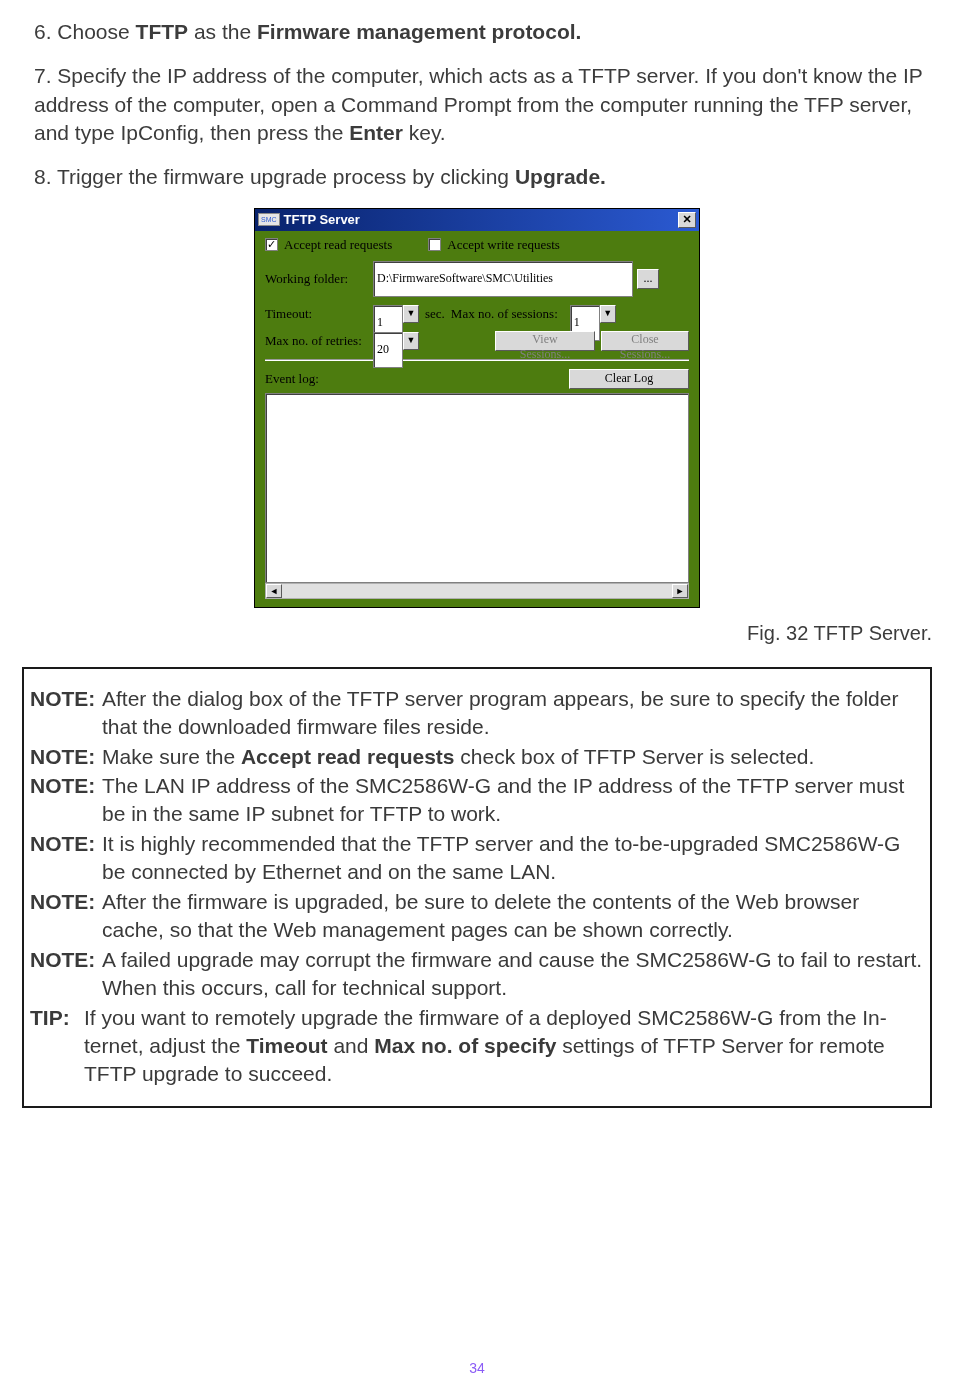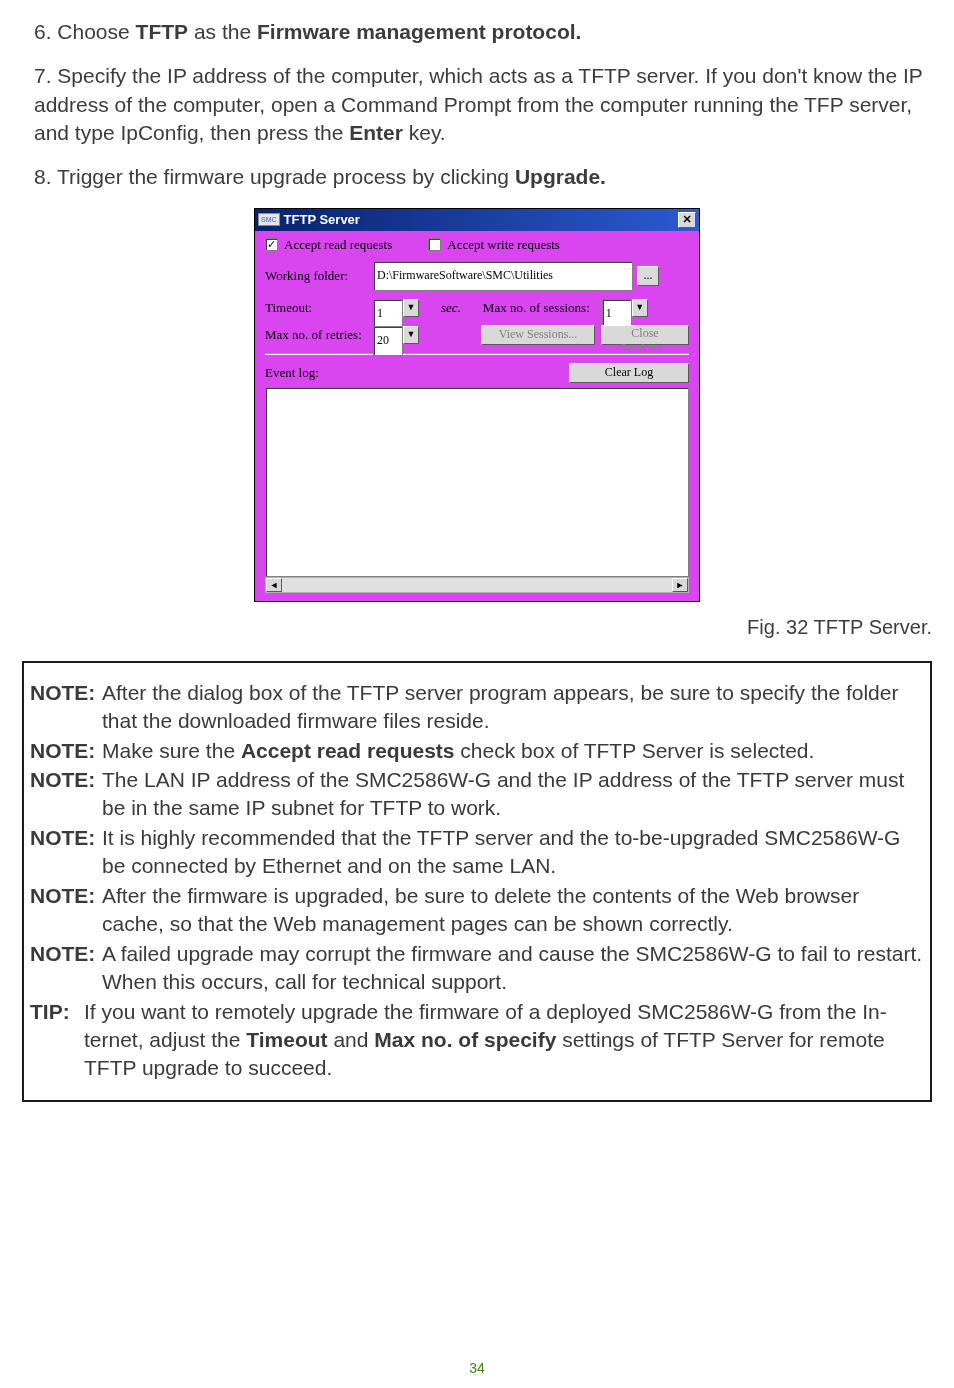--- a/index.html
+++ b/index.html
@@ -21,21 +21,21 @@
   }
   .body-text b, .notes b { font-weight: 700; }
 
   
   .dialog-wrap {
     margin: 10px auto 6px auto;
     width: 446px;
   }
   .dialog {
     border: 1px solid #000;
-    background: #d946ef;
+    background: #4d7c0f;
   }
   .titlebar {
     display: flex;
     align-items: center;
     background: linear-gradient(to right, #08226c, #2b5ad2);
     height: 22px;
     padding: 0 3px;
   }
   .titlebar-badge {
     font-size: 7px;
@@ -83,21 +83,21 @@
   .cb-box {
     width: 13px; height: 13px;
     background: #fff;
     border: 1px solid #808080;
     box-shadow: inset 1px 1px 0 #404040;
     margin-right: 6px;
     display: inline-flex; align-items: center; justify-content: center;
     font-size: 11px; line-height: 1;
   }
   .win-input {
-    height: 30px;
+    height: 36px;
     background: #fff;
     border: 1px solid #808080;
     box-shadow: inset 1px 1px 0 #404040;
     font-family: "Times New Roman", Times, serif;
     font-size: 12px;
     padding: 0 3px;
   }
   .working-folder { width: 260px; margin-right: 4px; }
   .btn {
     background: #d9d9d9;
@@ -175,21 +175,21 @@
   .note-body { flex: 1 1 auto; }
   .tip .note-label { flex: 0 0 54px; }
   .tip .note-body { margin-left: 0; }
 
   .page-num {
     position: absolute;
     left: 0; right: 0;
     bottom: 12px;
     text-align: center;
     font-size: 14px;
-    color: #4d7c0f;
+    color: #8b5cf6;
   }
 </style>
 </head>
 <body>
 
 <p class="body-text">
   <span>6. Choose </span><b>TFTP</b><span> as the </span><b>Firmware management protocol.</b>
 </p>
 
 <p class="body-text">
@@ -226,37 +226,37 @@
         <input class="win-input working-folder" value="D:\FirmwareSoftware\SMC\Utilities" style="">
         <button class="btn btn-ellipsis">...</button>
       </div>
 
       <div class="row">
         <span class="lbl">Timeout:</span>
         <span class="combo">
           <input class="win-input" value="1" style="">
           <span class="arrow">▼</span>
         </span>
-        <span style="margin:0 22px;font-style:italic;">sec.</span>
+        <span style="margin:0 6px;">sec.</span>
         <span>Max no. of sessions:</span>
         <span style="width:12px"></span>
         <span class="combo">
           <input class="win-input" value="1" style="">
           <span class="arrow">▼</span>
         </span>
       </div>
 
       <div class="row">
         <span class="lbl">Max no. of retries:</span>
         <span class="combo">
           <input class="win-input" value="20" style="">
           <span class="arrow">▼</span>
         </span>
         <span style="flex:1"></span>
-        <button class="btn btn-disabled" style="width:114px">View Sessions...</button>
+        <button class="btn btn-disabled" style="width:100px">View Sessions...</button>
         <span style="width:6px"></span>
         <button class="btn btn-disabled" style="width:88px">Close Sessions...</button>
       </div>
 
       <div class="divider"></div>
 
       <div class="event-row">
         <span class="lbl">Event log:</span>
         <button class="btn" style="width:120px">Clear Log</button>
       </div>

